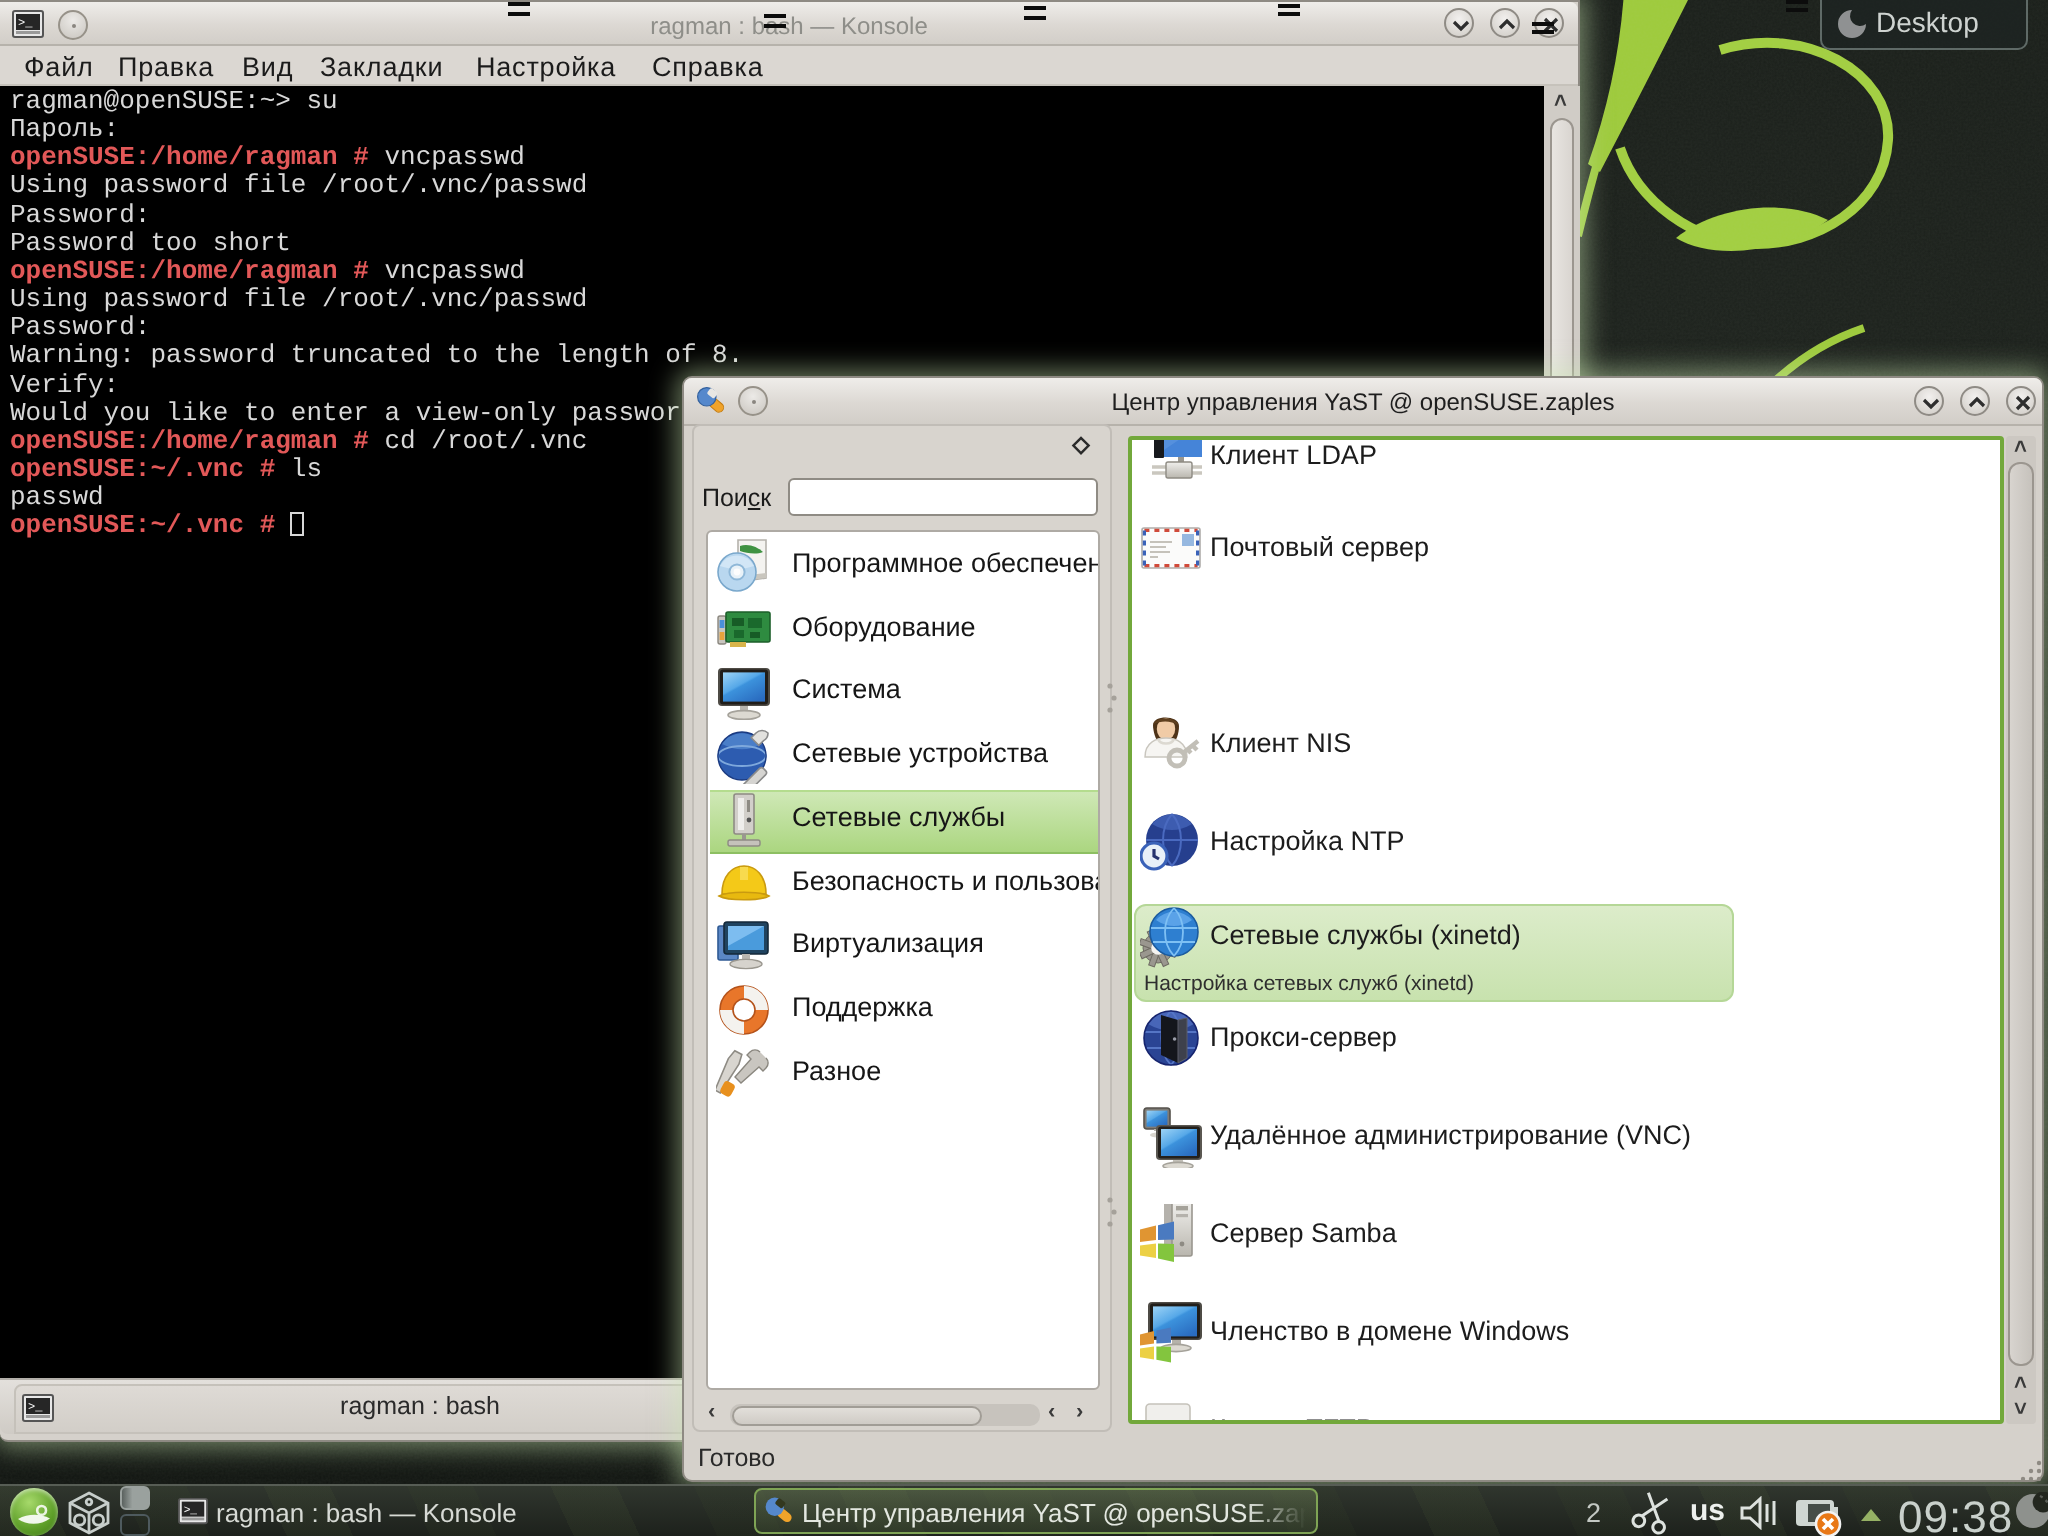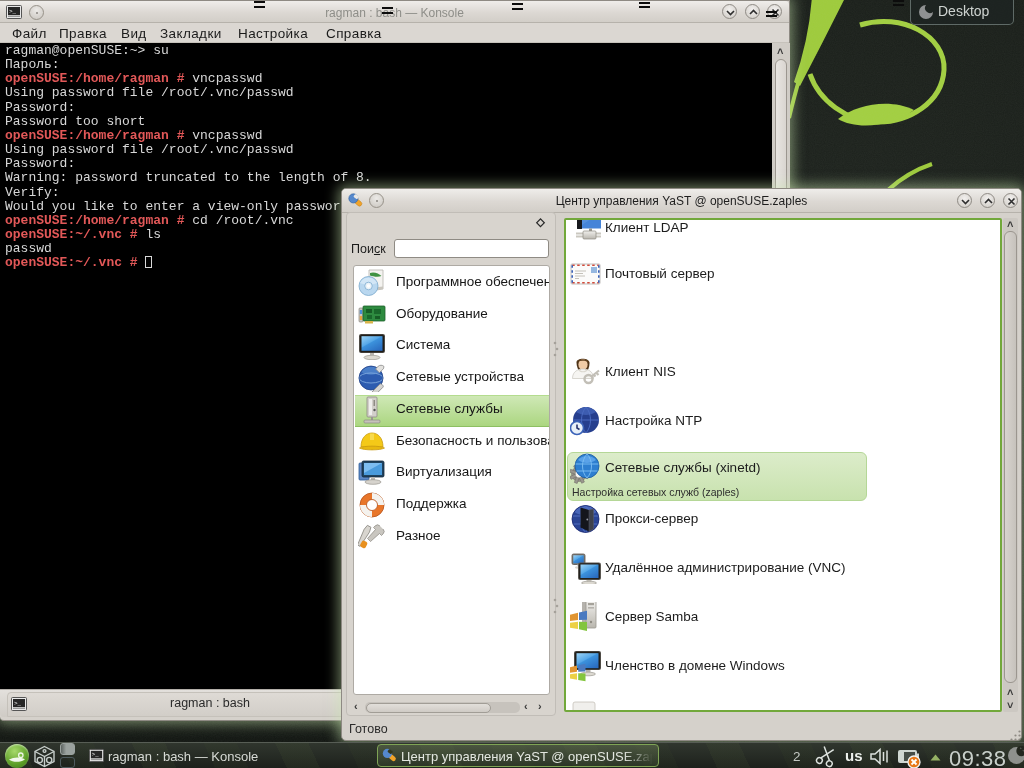--- a/index.html
+++ b/index.html
@@ -363,21 +363,21 @@
   <svg style="position:absolute;left:211px;top:409px" width="6" height="16" viewBox="0 0 6 16">
     <g fill="#a5a19a">
         <circle cx="2" cy="2" r="1.3"></circle>
         <circle cx="4" cy="8" r="1.3"></circle>
         <circle cx="2" cy="14" r="1.3"></circle>
       </g>
   </svg>
 
   <div id="rlist">
       <div id="rsel"></div>
-  <div style="position:absolute;left:6px;top:266px;font-size:10.5px;color:#2e2e2e;white-space:nowrap">Настройка сетевых служб (zaples)</div>
+  <div style="position:absolute;left:6px;top:266px;font-size:10.5px;color:#2e2e2e;white-space:nowrap">Настройка сетевых служб (xinetd)</div>
   <div class="rrow" style="top:-16.5px">
     <svg class="ic" viewBox="0 0 31 31">
           <g>
       <rect x="7" y="0" width="5" height="16" rx="0.5" fill="#17191d"></rect>
       <rect x="12" y="-1" width="19" height="16.5" fill="#4584d8"></rect>
       <path d="M12,-1 L31,-1 L12,12 Z" fill="#5590dd"></path>
       <rect x="19" y="15.5" width="3" height="2.5" fill="#9a978f"></rect>
       <path d="M6,20.5 L14,20.5 M26,20.5 L34,20.5 M6,23.5 L14,23.5 M26,23.5 L34,23.5" stroke="#cac7bf" stroke-width="1.8"></path>
       <rect x="13" y="18" width="13" height="8" rx="1" fill="url(#graymet)" stroke="#8e8b83" stroke-width="0.7"></rect>
     </g>

